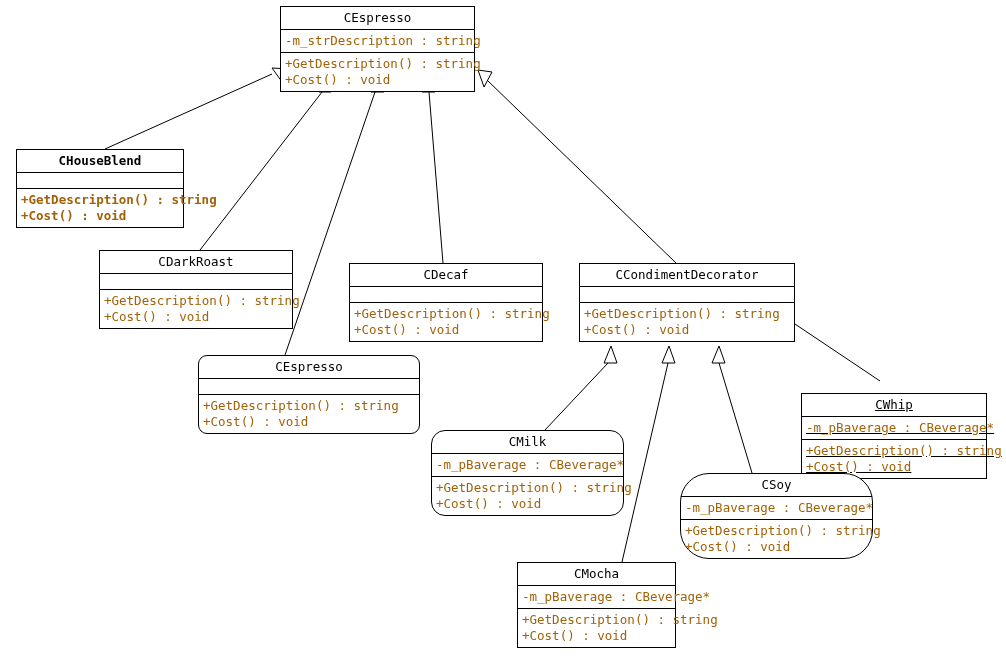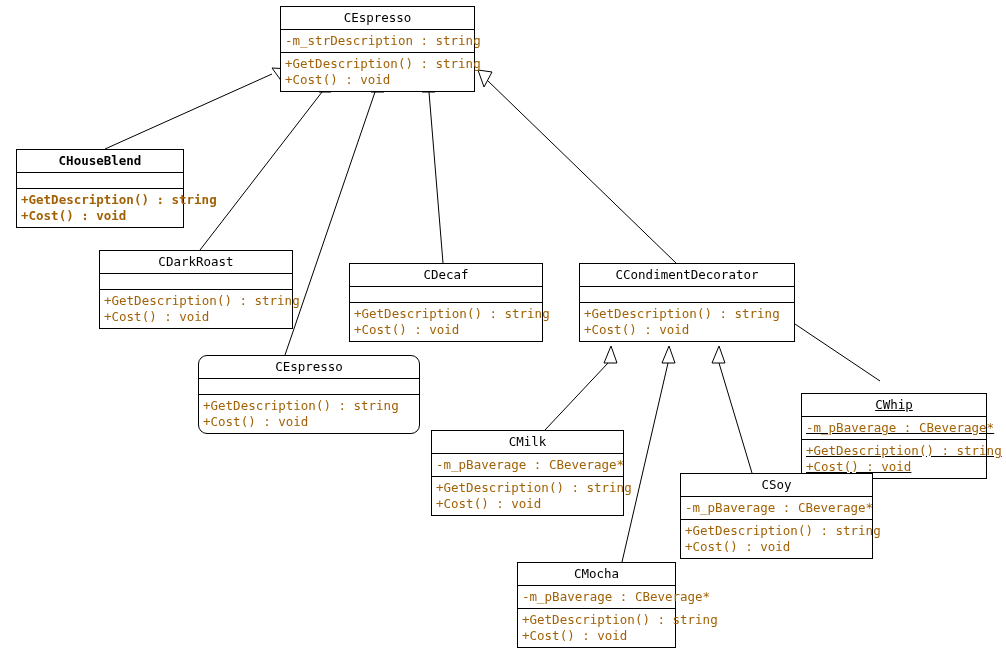--- a/index.html
+++ b/index.html
@@ -168,34 +168,34 @@
     <div class="uml-section">
       <div class="uml-row">-m_pBaverage : CBeverage*</div>
     </div>
     <div class="uml-sep"></div>
     <div class="uml-section">
       <div class="uml-row">+GetDescription() : string</div>
       <div class="uml-row">+Cost() : void</div>
     </div>
   </div>
 
-  <div class="uml-class" style="left:431px; top:430px; width:193px;">
+  <div class="uml-class" style="left:431px; top:430px; width:193px;border-radius:14px;">
     <div class="uml-name">CMilk</div>
     <div class="uml-sep"></div>
     <div class="uml-section">
       <div class="uml-row">-m_pBaverage : CBeverage*</div>
     </div>
     <div class="uml-sep"></div>
     <div class="uml-section">
       <div class="uml-row">+GetDescription() : string</div>
       <div class="uml-row">+Cost() : void</div>
     </div>
   </div>
 
-  <div class="uml-class" style="left:680px; top:473px; width:193px;">
+  <div class="uml-class" style="left:680px; top:473px; width:193px;border-radius:29px;">
     <div class="uml-name">CSoy</div>
     <div class="uml-sep"></div>
     <div class="uml-section">
       <div class="uml-row">-m_pBaverage : CBeverage*</div>
     </div>
     <div class="uml-sep"></div>
     <div class="uml-section">
       <div class="uml-row">+GetDescription() : string</div>
       <div class="uml-row">+Cost() : void</div>
     </div>

